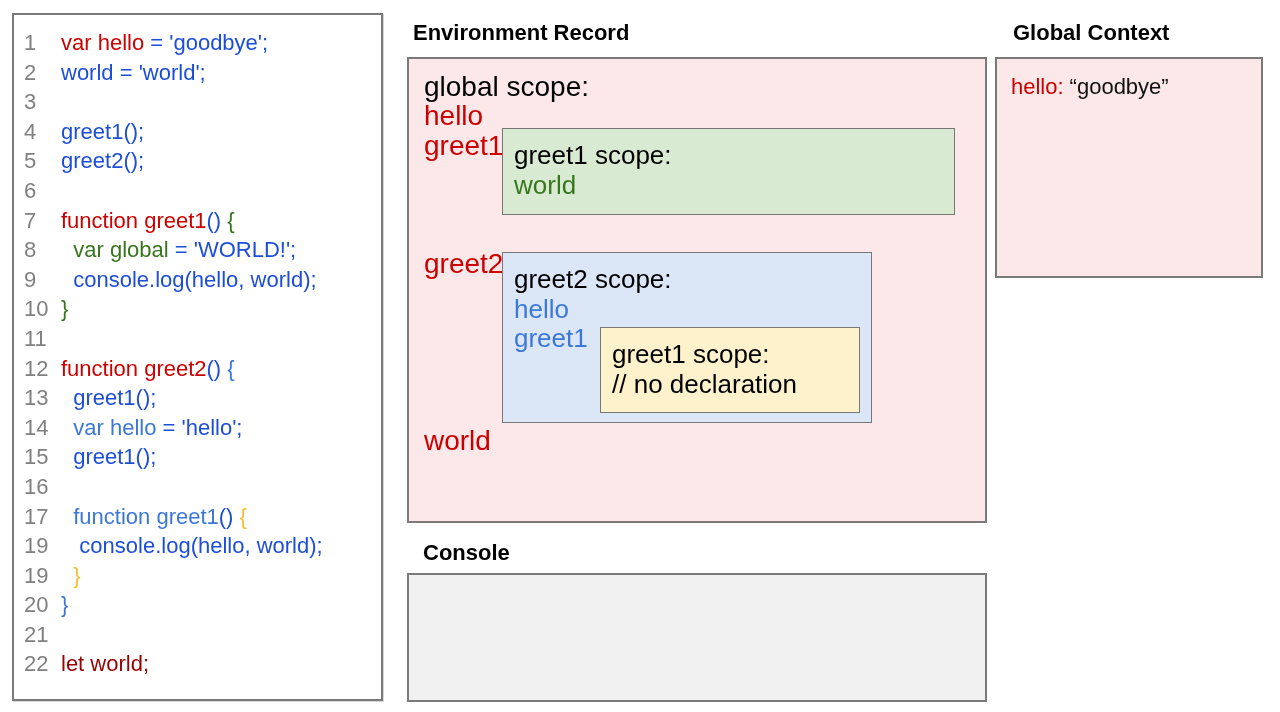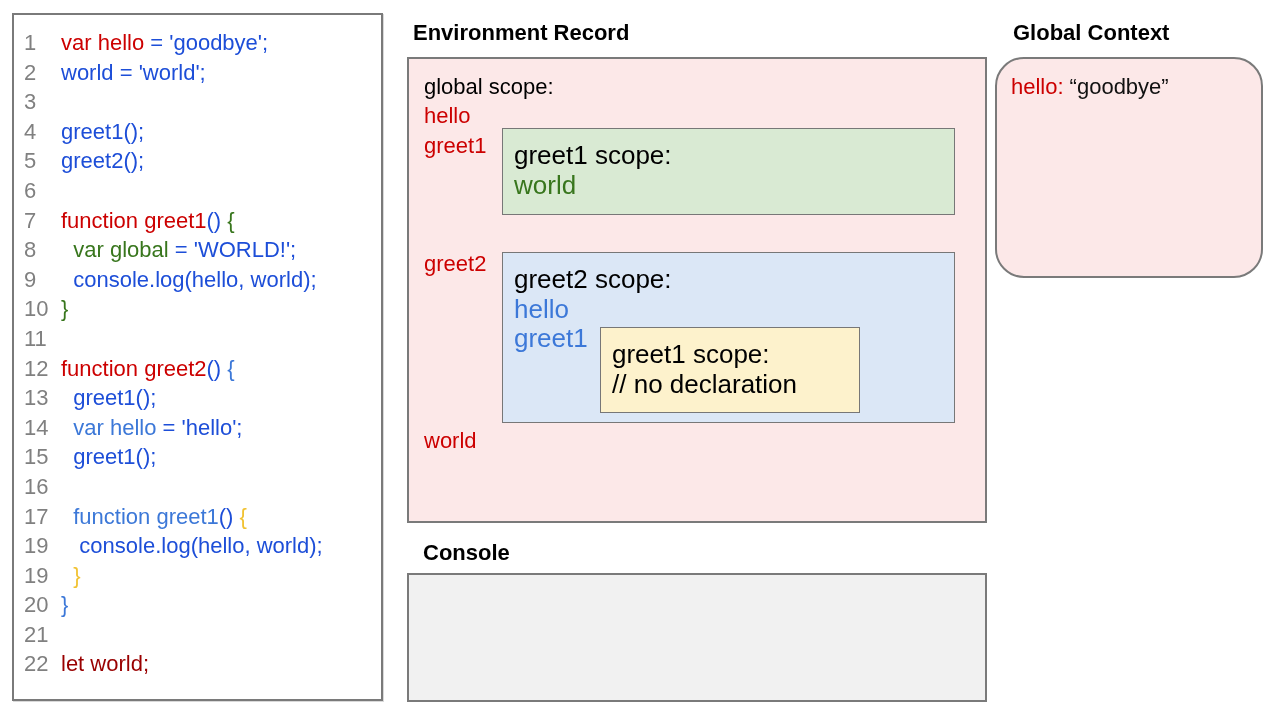--- a/index.html
+++ b/index.html
@@ -73,47 +73,46 @@
   }
   #console-box {
     left: 407px; top: 573px;
     width: 580px; height: 129px;
     background: var(--console_bg);
   }
   #gc-box {
     left: 995px; top: 57px;
     width: 268px; height: 221px;
     background: var(--pink_bg);
-    border-radius: 29px;
   }
   .inner-box {
     position: absolute;
     box-sizing: border-box;
     border: 1.5px solid #777777;
   }
   #greet1-scope-box {
     left: 93px; top: 69px;
     width: 453px; height: 87px;
     background: var(--green_bg);
   }
   #greet2-scope-box {
     left: 93px; top: 193px;
-    width: 453px; height: 171px;
+    width: 370px; height: 171px;
     background: var(--blue_bg);
   }
   #inner-greet1-scope-box {
     left: 97px; top: 74px;
     width: 260px; height: 86px;
     background: var(--yellow_bg);
   }
 
   
   .dg-label {
     position: absolute;
-    font-size: 22px;
+    font-size: 28px;
     line-height: 30px;
     white-space: nowrap;
     color: #000000;
   }
   .red-var   { color: var(--red); }
   .green-var { color: var(--green); }
   .blue-var  { color: var(--blue); }
 
   .box-text {
     padding: 12px 0 0 11px;

